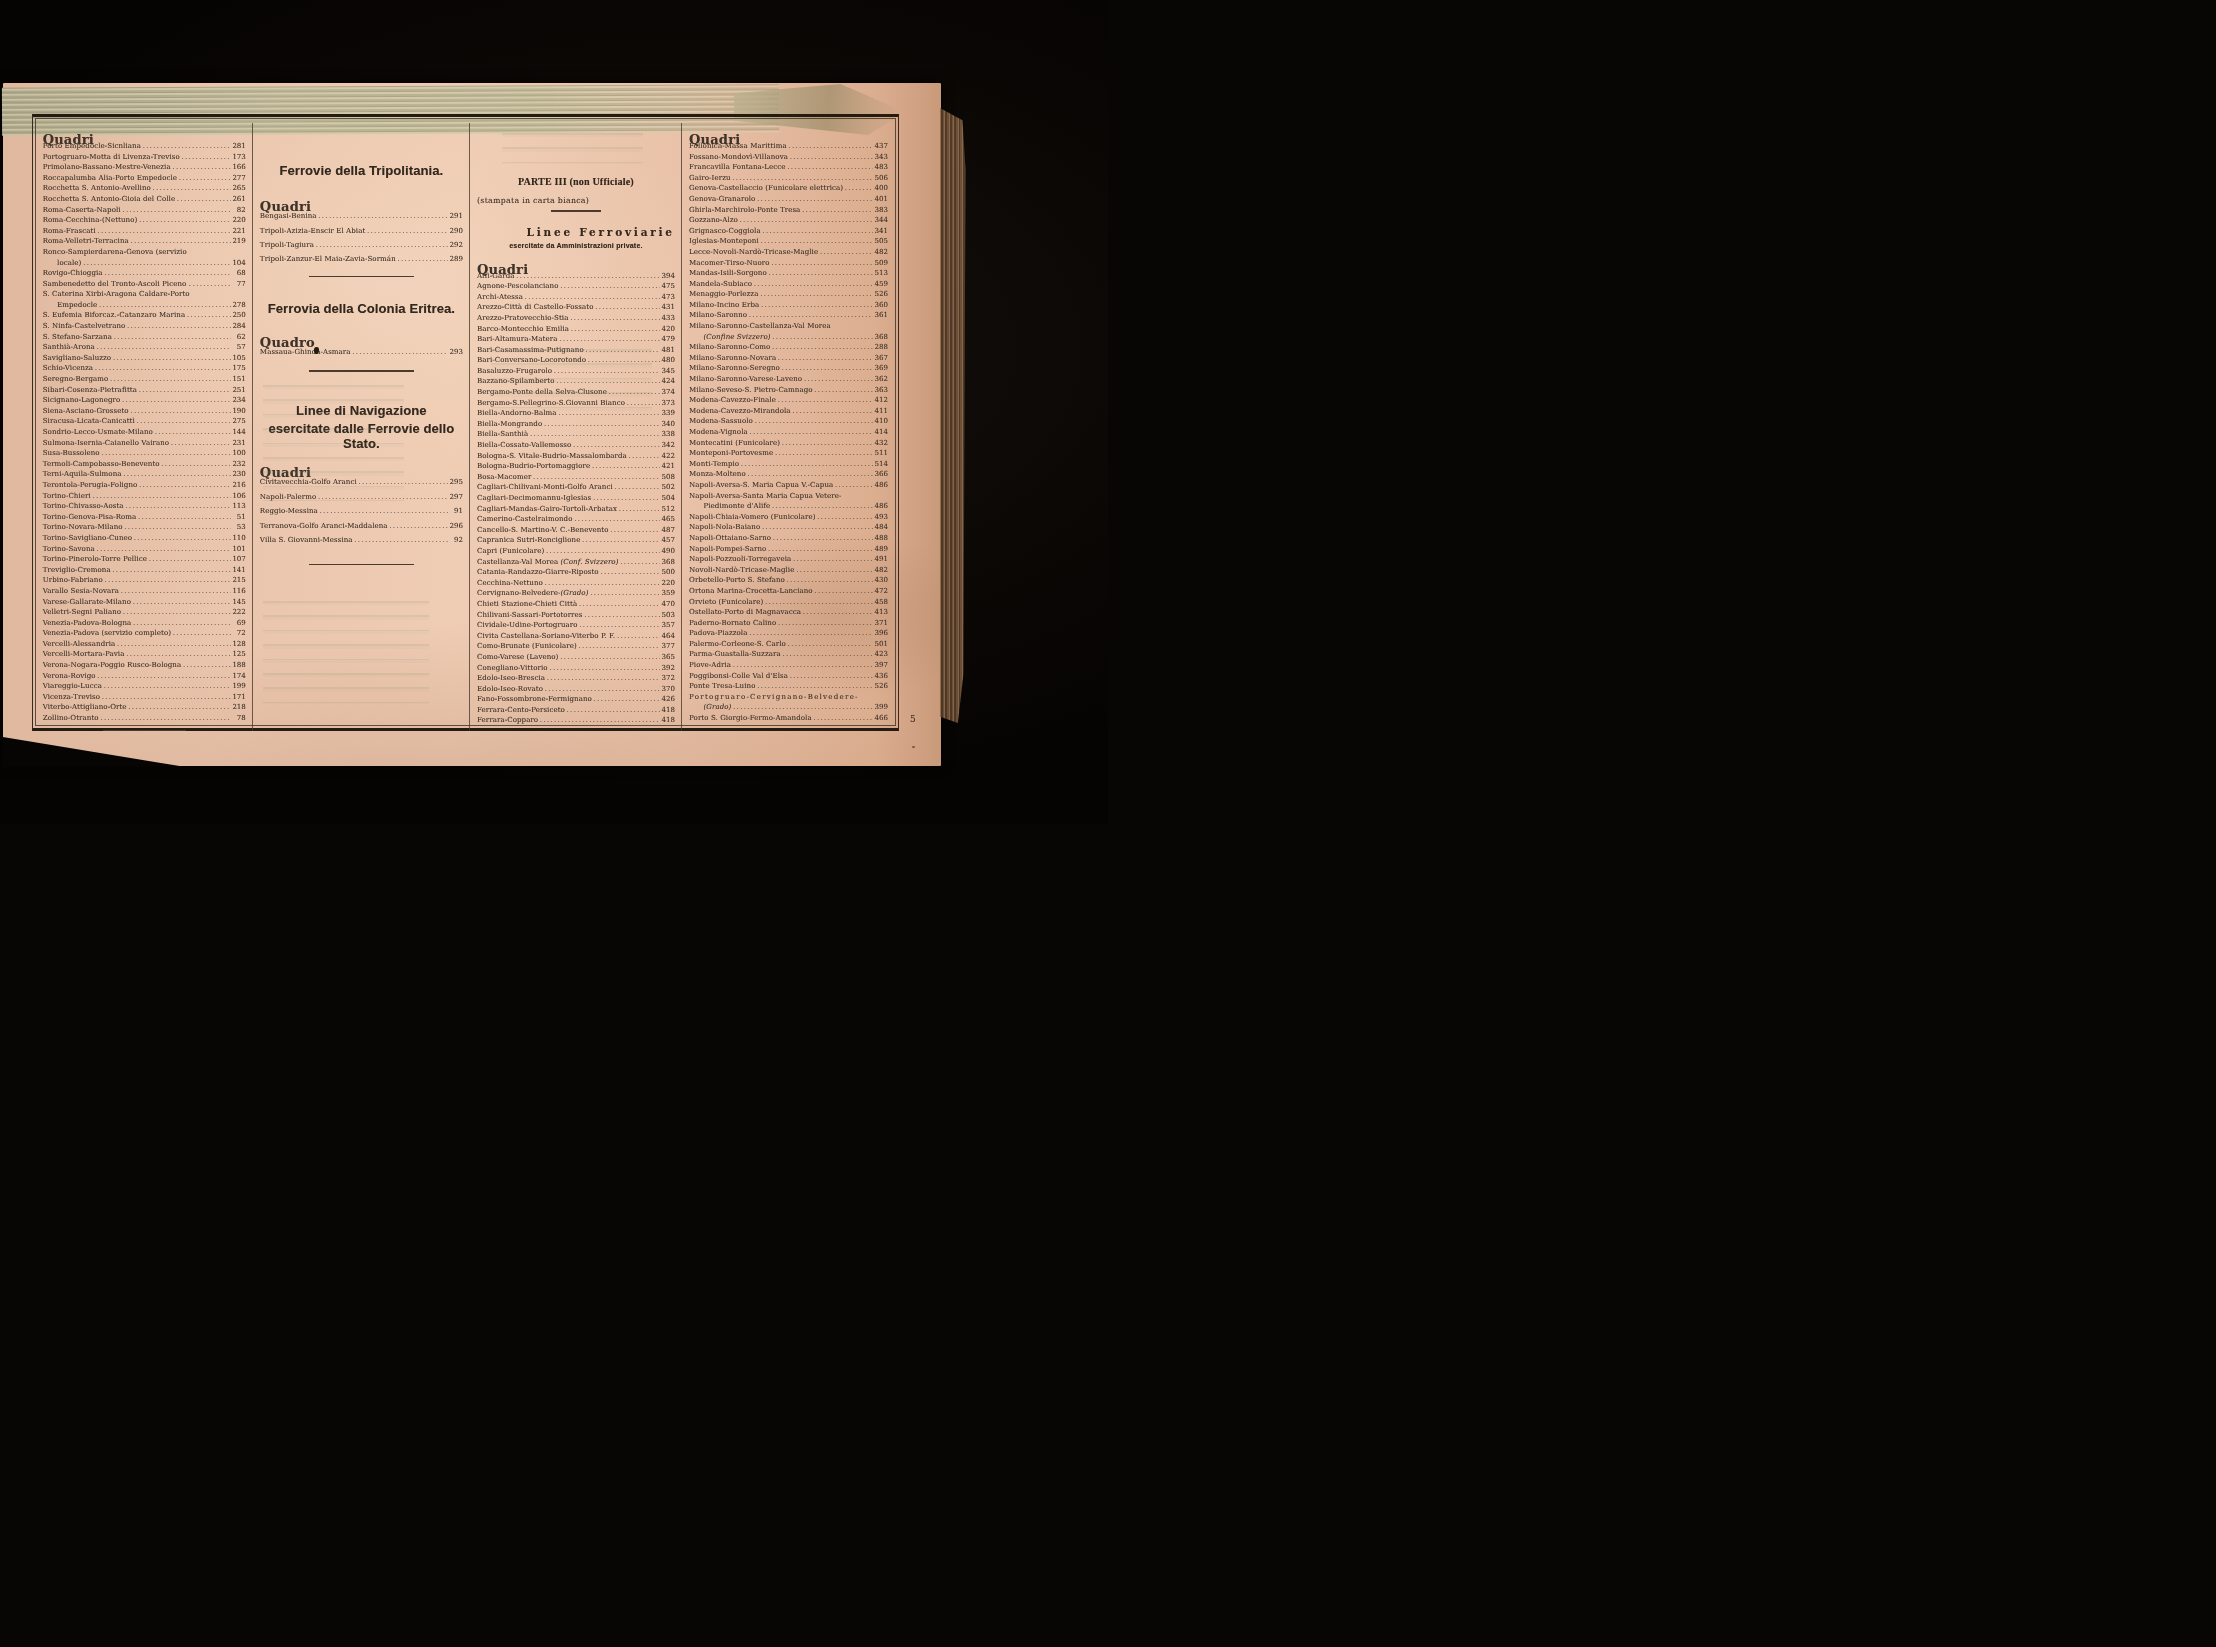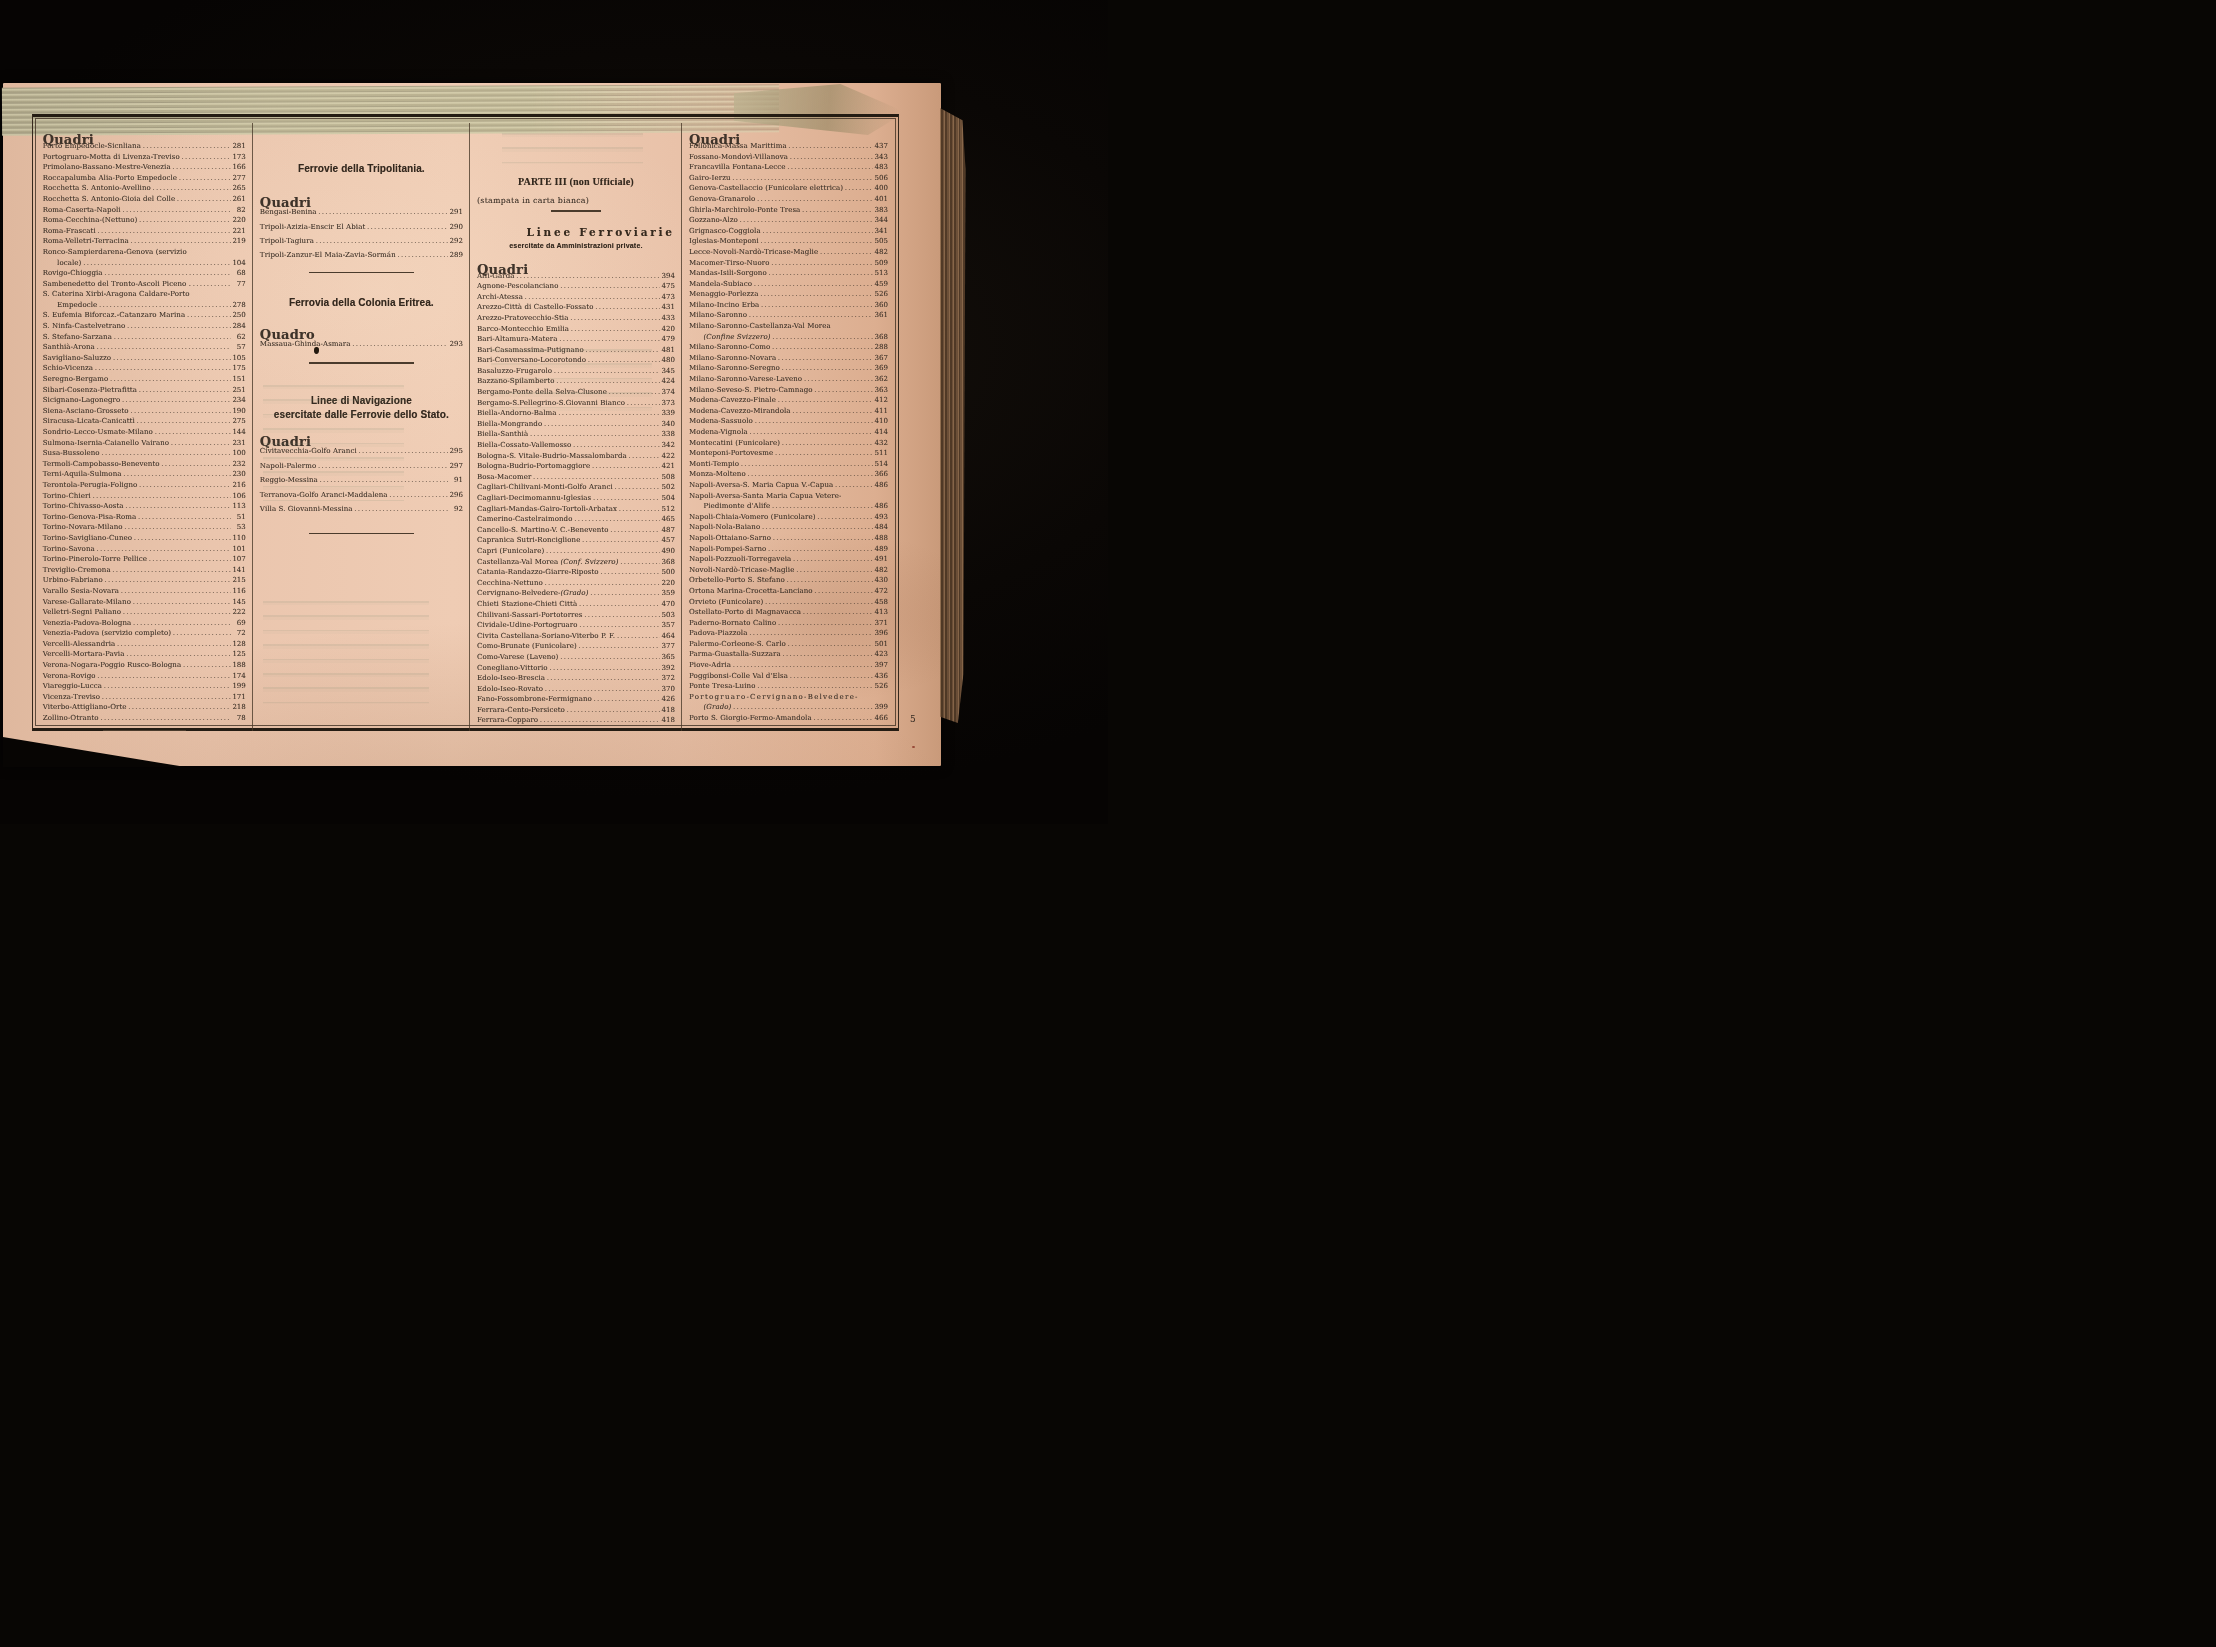--- a/index.html
+++ b/index.html
@@ -47,21 +47,21 @@
   .row{display:flex;align-items:baseline;height:10.6px;font-size:7px;}
   .row2x{height:14.4px;align-items:center;}
   .nm{white-space:nowrap;letter-spacing:0.1px;}
   .nm .sp-wide{letter-spacing:1.3px;margin-top:28px;}
   .ind{padding-left:14.4px;}
   .dots{flex:1 1 auto;min-width:0;overflow:hidden;white-space:nowrap;letter-spacing:1.3px;padding:0 1.7px;opacity:0.82;}
   .dots::after{content:"......................................................................................";}
   .pg{margin-left:1.1px;min-width:13.3px;text-align:right;}
   .h-sans{font-family:"Liberation Sans",sans-serif;font-weight:700;text-align:center;color:#33281e;
     text-shadow:0.2px 0.2px 0.2px rgba(45,32,20,0.4);}
-  .title-sec{font-size:10px;letter-spacing:0.1px;}
+  .title-sec{font-size:13px;letter-spacing:0.1px;}
   .parte{font-size:10px;letter-spacing:0.2px;font-family:Liberation Serif, serif;}
   .stampata{font-size:7.8px;letter-spacing:0.3px;}
   .linee-ferr{font-weight:700;font-size:10.5px;letter-spacing:2.8px;text-align:right;color:#35291e;}
   .eserc{font-size:7px;letter-spacing:0.2px;}
   .rule{height:1.1px;background:#4a3b2c;margin:0 auto;}
   .pgnum{position:absolute;left:910px;top:714px;font-size:8.9px;}
   
   .ghost{position:absolute;background:repeating-linear-gradient(180deg,
       rgba(122,138,112,0.15) 0 1.7px, rgba(122,138,112,0.04) 1.7px 4.4px, rgba(122,138,112,0) 4.4px 14.4px);
     filter:blur(0.7px);pointer-events:none;}

